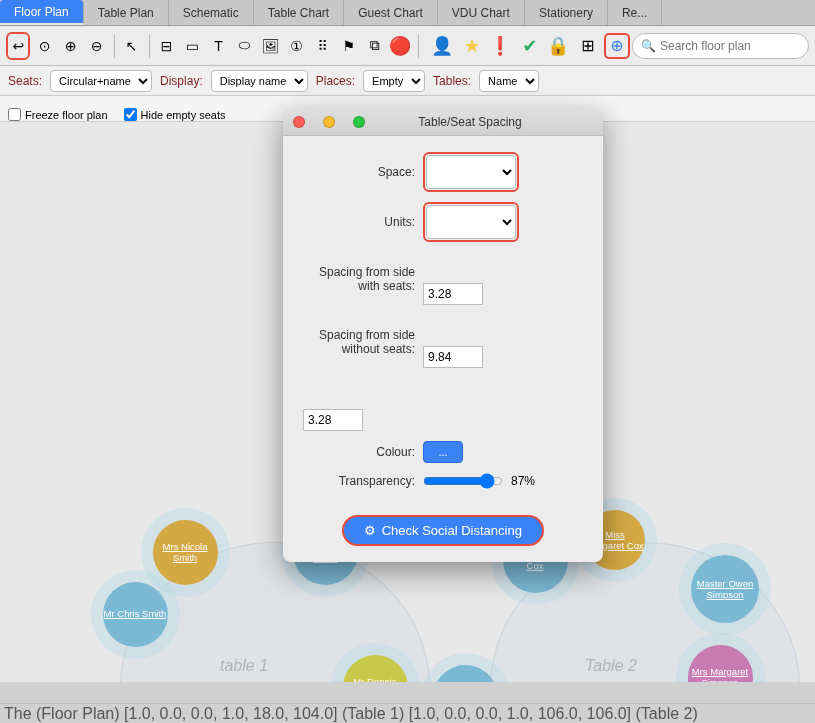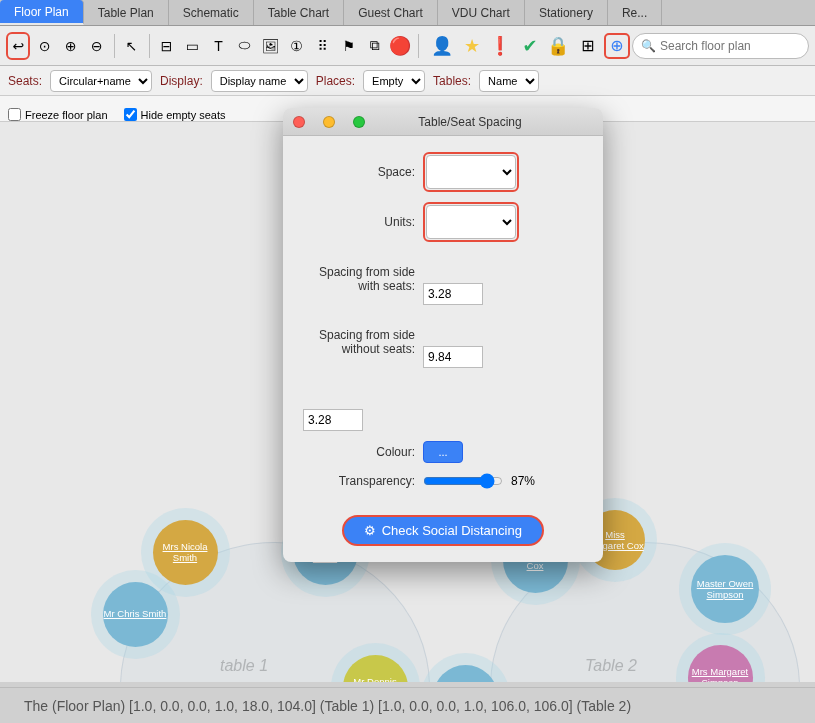--- a/index.html
+++ b/index.html
@@ -57,21 +57,21 @@
     .dialog-slider { width: 80px; }
     .dialog-footer { padding: 0 20px 16px; display: flex; justify-content: center; }
     .check-social-btn { display: flex; align-items: center; gap: 6px; background: #3b82f6; color: #fff; border: 2px solid #e74c3c; border-radius: 20px; padding: 6px 20px; font-size: 13px; cursor: pointer; font-weight: 500; }
 
     
     .icon-row { display: flex; align-items: center; gap: 3px; margin-left: 6px; }
     .icon-btn { width: 26px; height: 26px; display: flex; align-items: center; justify-content: center; cursor: pointer; font-size: 16px; }
     .icon-btn.highlighted { border: 2px solid #e74c3c; border-radius: 5px; }
 
     
-    .status-bar { position: absolute; bottom: 0; left: 0; right: 0; height: 36px; background: #d0d0d0; border-top: 1px solid #bbb; display: flex; align-items: center; padding: 0 24px; font-size: 14px; color: #555; }
+    .status-bar { position: absolute; bottom: 0; left: 0; right: 0; height: 20px; background: #d0d0d0; border-top: 1px solid #bbb; display: flex; align-items: center; padding: 0 4px; font-size: 16px; color: #555; }
   </style>
 </head>
 <body>
 
 <div class="tab-bar">
   <div class="tab active" style="background:#3b82f6; color:#fff; border-radius:4px 4px 0 0;">
     <span>Floor Plan</span>
   </div>
   <div class="tab">
     <span>Table Plan</span>

